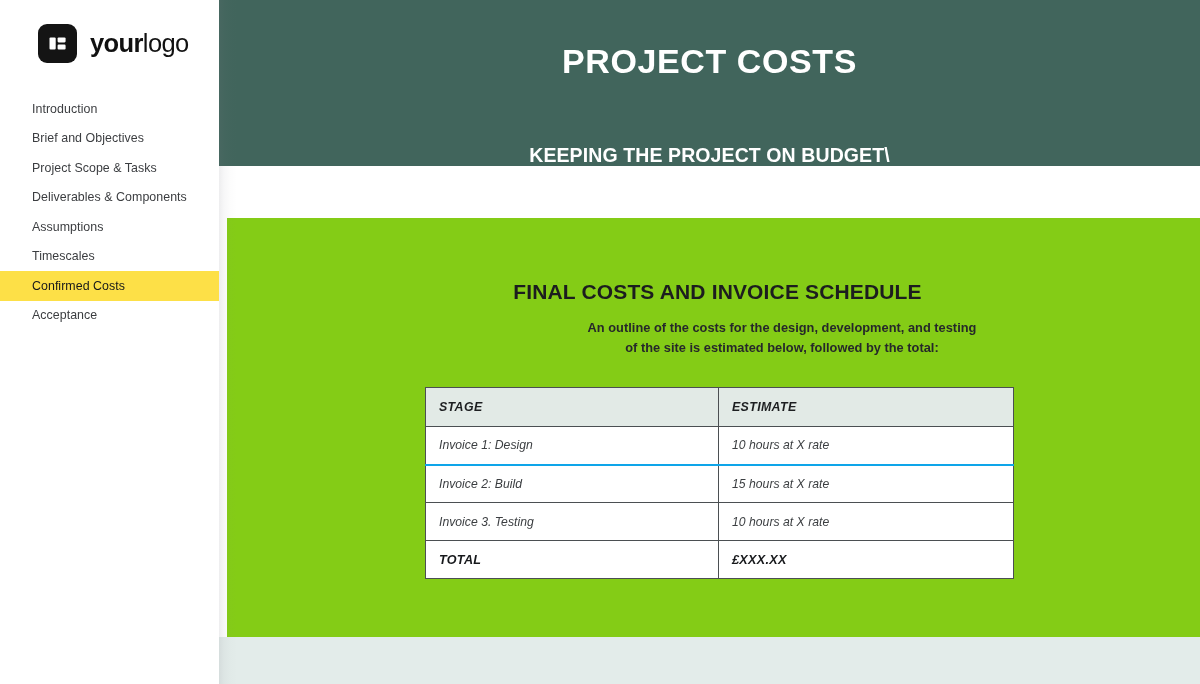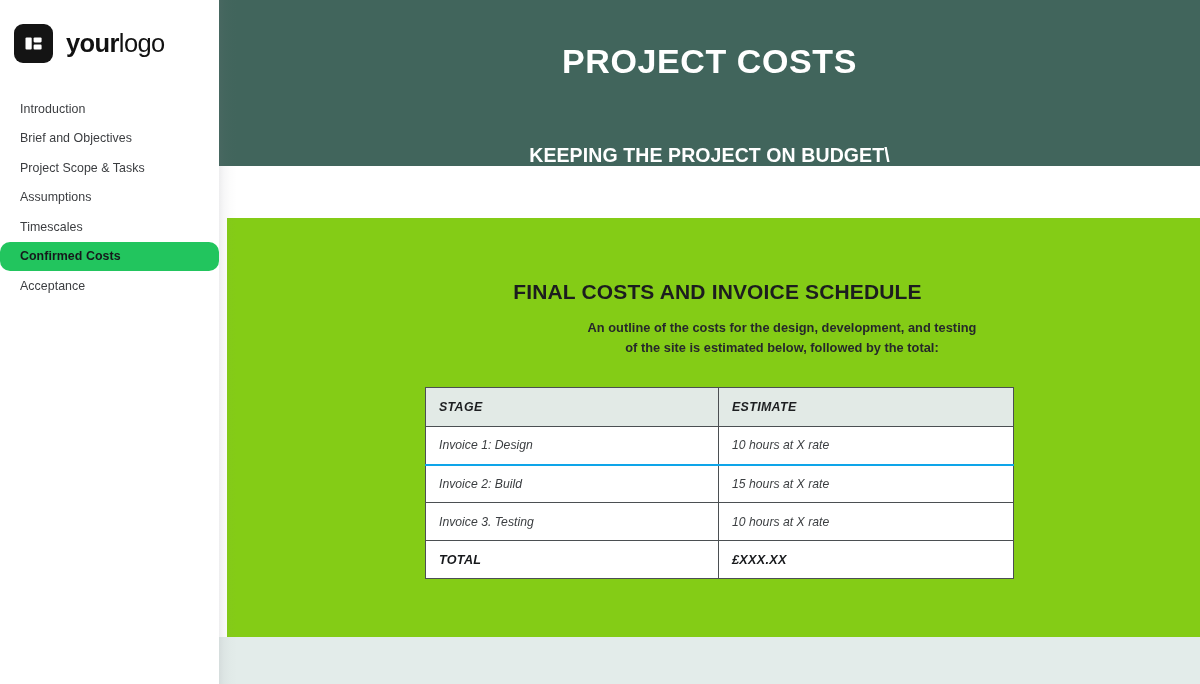--- a/index.html
+++ b/index.html
@@ -43,21 +43,21 @@
                 rgba(120,120,130,0.13) 0%,
                 rgba(120,120,130,0.06) 28%,
                 rgba(120,120,130,0.018) 62%,
                 rgba(120,120,130,0) 100%);
     z-index: 25;
     pointer-events: none;
   }
 
   .brand {
     position: absolute;
-    left: 14px;
+    left: 38px;
     top: 24px;
     display: flex;
     align-items: center;
     gap: 13px;
   }
 
   .brand-mark {
     width: 39px;
     height: 39px;
     border-radius: 9px;
@@ -85,34 +85,33 @@
     position: absolute;
     left: 0;
     top: 94px;
     width: 219px;
   }
 
   .nav-item {
     height: 29.5px;
     display: flex;
     align-items: center;
-    padding-left: 20px;
+    padding-left: 32px;
     font-size: 12.4px;
     letter-spacing: 0.05px;
     color: #3b3d40;
     font-weight: 400;
     white-space: nowrap;
     cursor: pointer;
   }
 
   .nav-item.active {
-    background: #22c55e;
+    background: #fde047;
     color: #16181b;
-    font-weight: 700;
-    border-radius: 10px;
+    font-weight: 400;
   }
 
   
   .header-band {
     position: absolute;
     left: 219px;
     top: 0;
     width: 981px;
     height: 166px;
     background: #41655c;
@@ -268,20 +267,23 @@
       <div class="nav-item">
         <span>Introduction</span>
       </div>
       <div class="nav-item">
         <span>Brief and Objectives</span>
       </div>
       <div class="nav-item">
         <span>Project Scope &amp; Tasks</span>
       </div>
       <div class="nav-item">
+        <span>Deliverables &amp; Components</span>
+      </div>
+      <div class="nav-item">
         <span>Assumptions</span>
       </div>
       <div class="nav-item">
         <span>Timescales</span>
       </div>
       <div class="nav-item active">
         <span>Confirmed Costs</span>
       </div>
       <div class="nav-item">
         <span>Acceptance</span>

